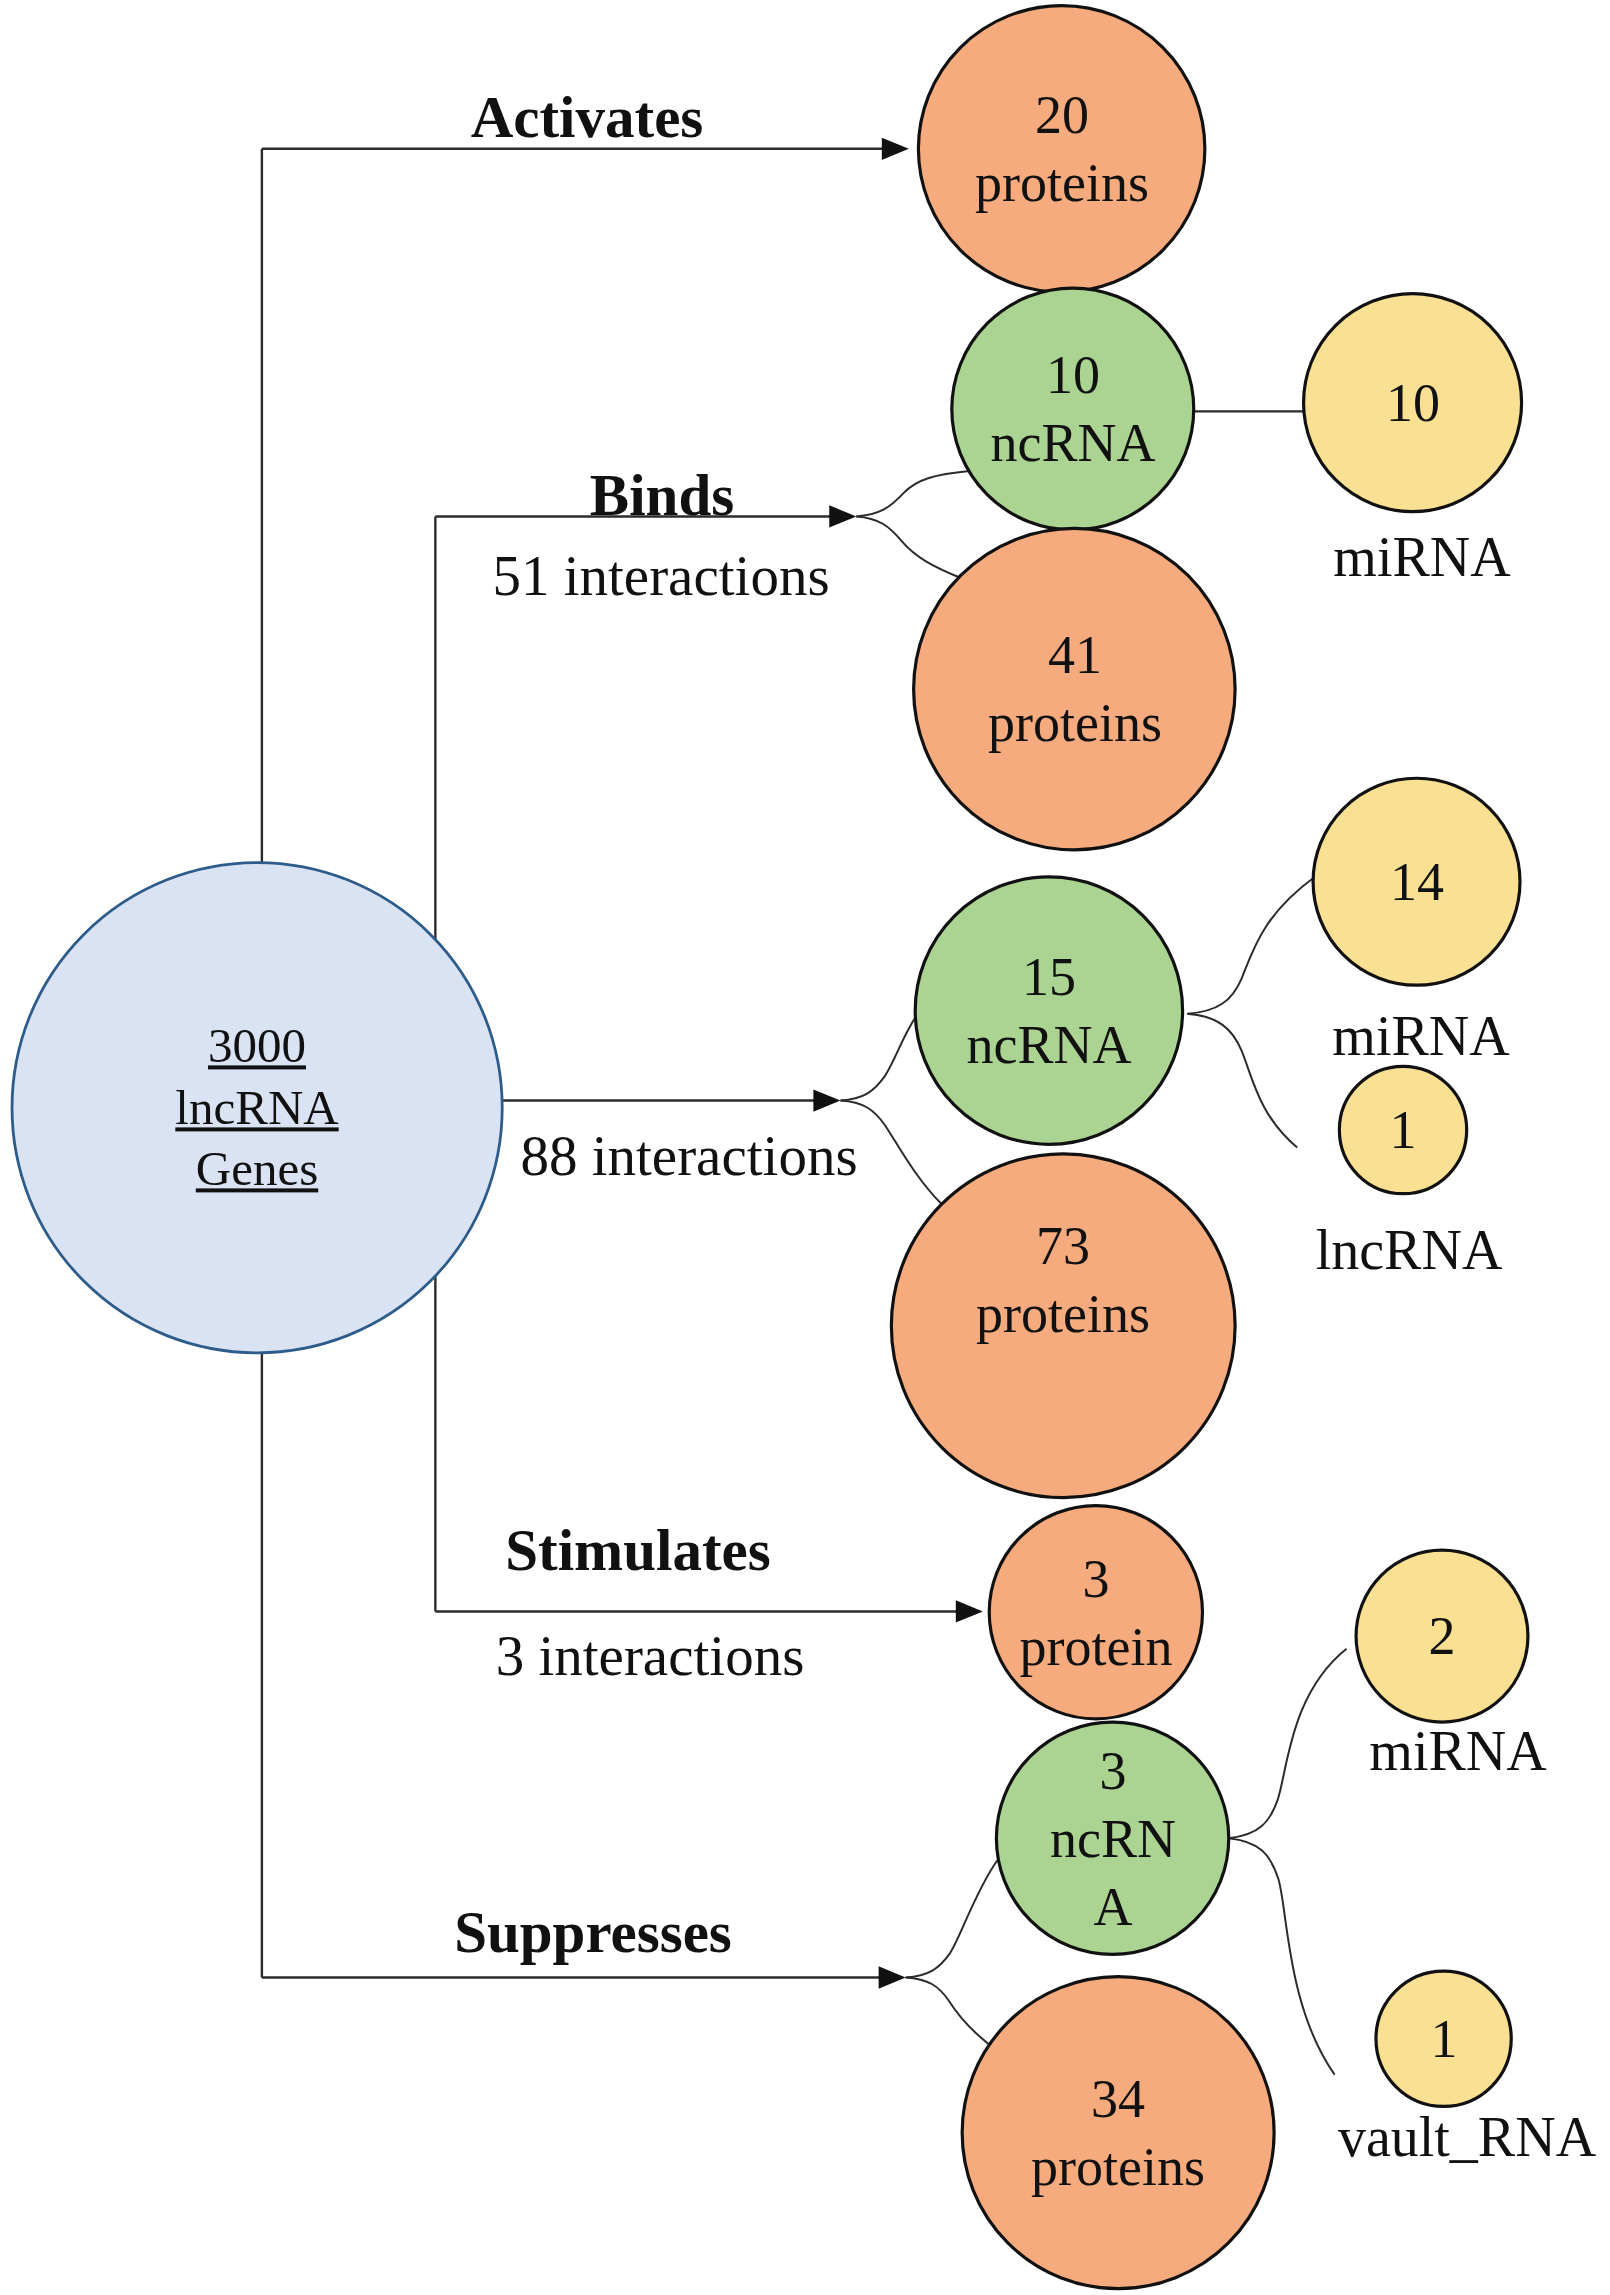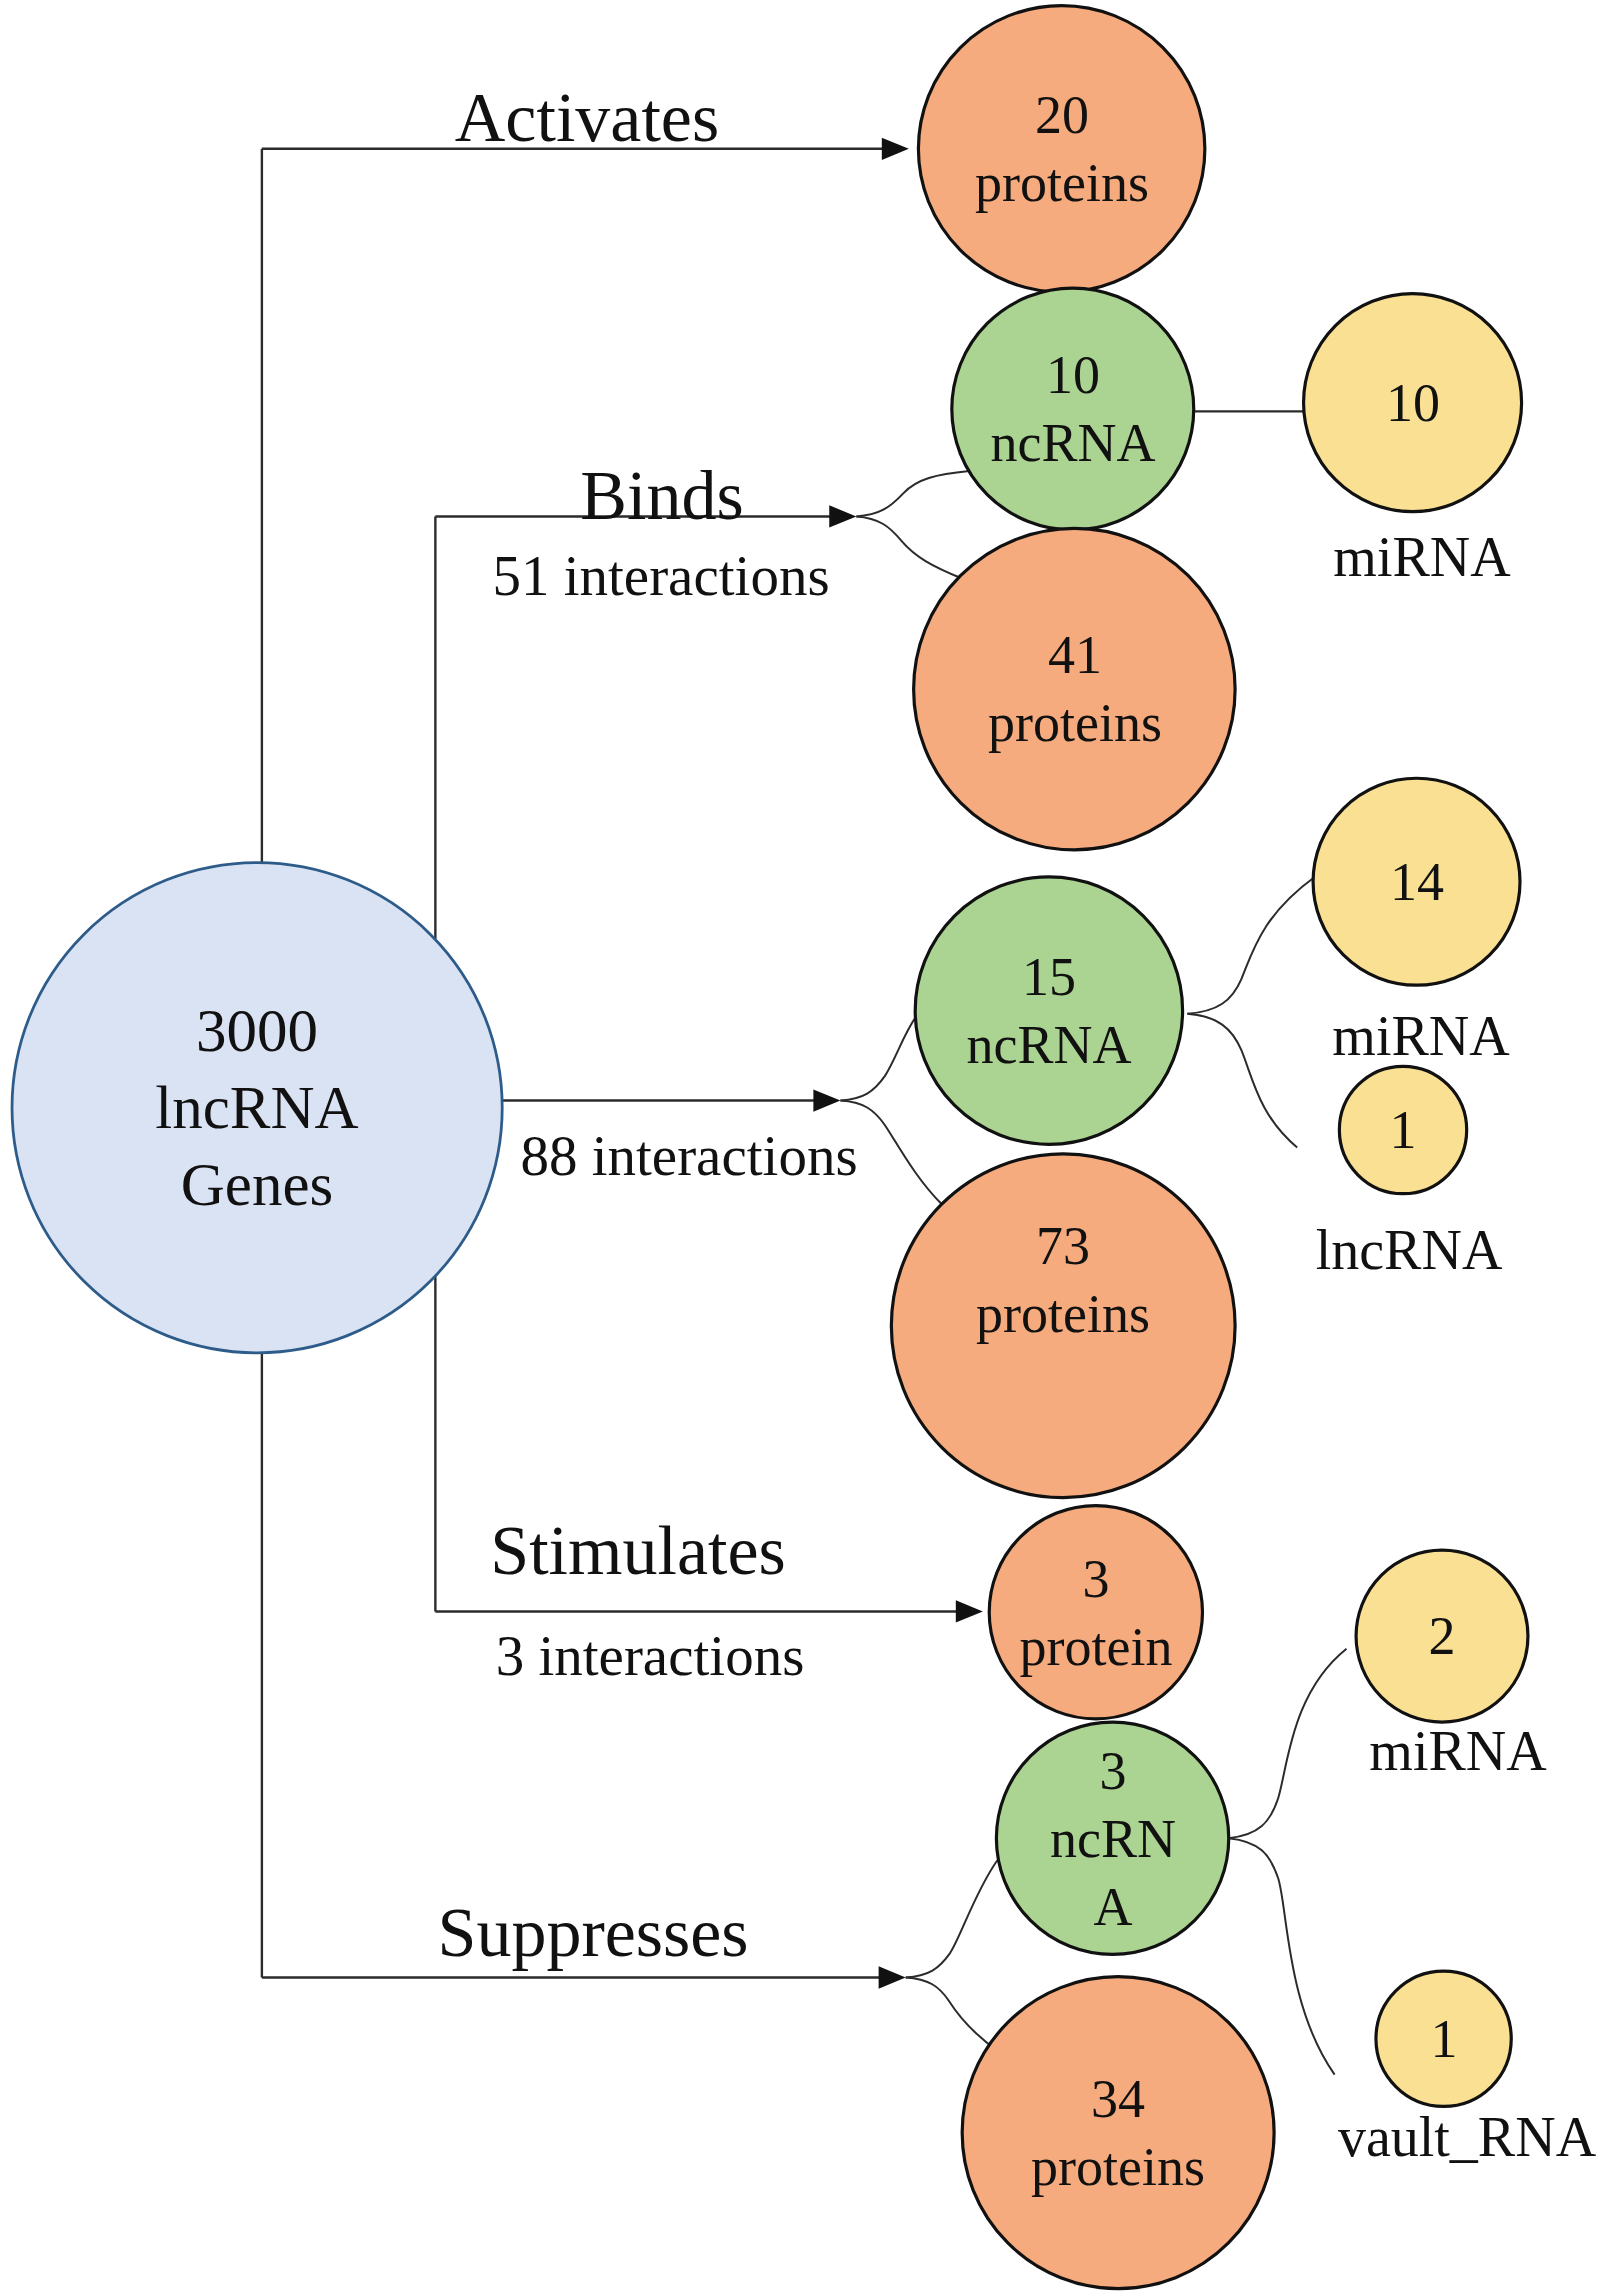--- a/index.html
+++ b/index.html
@@ -14,25 +14,25 @@
   #canvas{position:absolute;left:0;top:0;}
   .txt{
     position:absolute;
     transform:translate(-50%,-50%);
     white-space:pre-line;
     text-align:center;
     line-height:1.22;
     font-size:56px;
     color:#111;
   }
-  .edge-label{font-weight:normal;font-size:70px;}
+  .edge-label{font-weight:bold;font-size:59px;}
   .edge-count{font-size:57px;}
   .node-text{font-size:54px;line-height:1.26;}
   .side-label{font-size:56px;}
-  .center-text{font-size:61px;line-height:1.26;}
+  .center-text{font-size:49px;line-height:1.26;text-decoration:underline;}
   
   .node{stroke:#111111;stroke-width:4;}
   .gene-node{stroke:#2e5c8a;stroke-width:3.5;}
   .wire{stroke:#2b2b2b;stroke-width:3;fill:none;}
   .brace{stroke:#2b2b2b;stroke-width:2.5;fill:none;}
   .arrowhead{fill:#111111;stroke:none;}
 </style>
 </head>
 <body>
 

